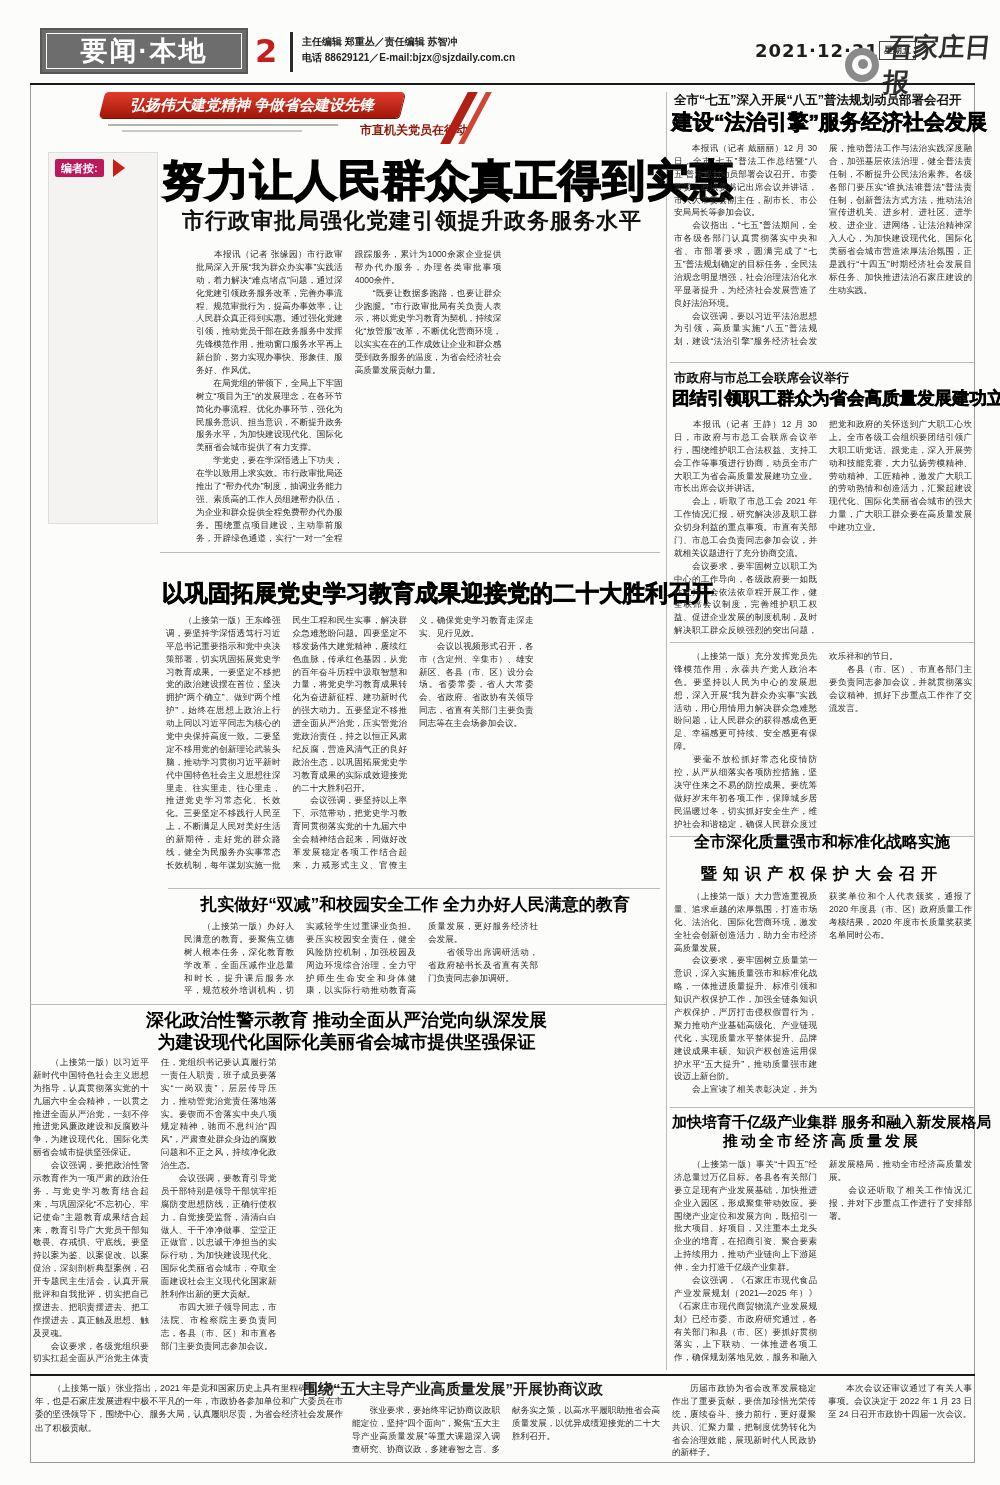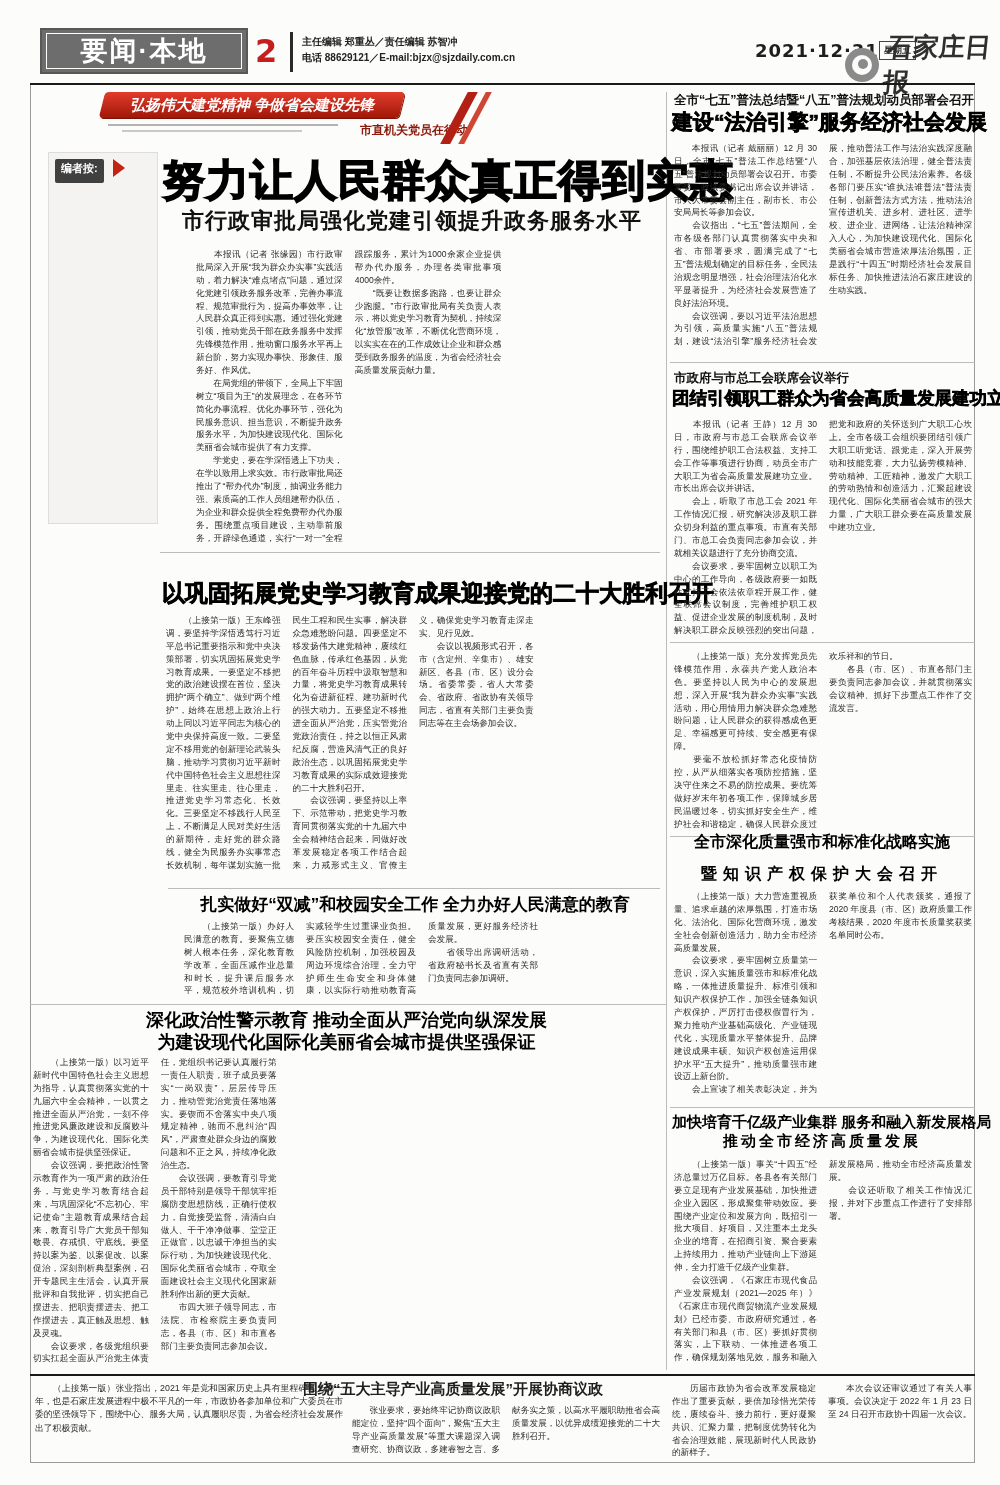--- a/index.html
+++ b/index.html
@@ -58,21 +58,21 @@
   .banner-sub { position:absolute; left:258px; top:30px; font-size:12px; font-weight:900; color:#8c1a0c; white-space:nowrap; }
   .banner-stripe { position:absolute; top:0; width:10px; height:52px; background:#b22015; transform:skewX(-28deg); }
   .banner-stripe.s1 { left:352px; }
   .banner-stripe.s2 { left:370px; width:6px; background:#cf4634; }
   
   .editor-note {
     position:absolute; left:48px; top:152px; width:110px; height:372px;
     background:#f4f3f1; border:1px solid #ddd; padding:30px 10px 8px 12px;
   }
   .editor-note-label {
-    position:absolute; left:6px; top:6px; height:24px; background:#404040; color:#fff;
+    position:absolute; left:6px; top:6px; height:18px; background:#be185d; color:#fff;
     font-size:11px; font-weight:900; padding:2px 6px; border-radius:2px;
   }
   .editor-note-arrow {
     position:absolute; left:64px; top:6px; width:0; height:0;
     border-top:9px solid transparent; border-bottom:9px solid transparent; border-left:12px solid #c42313;
   }
   .editor-note-body {
     color:#c0392b; font-size:8.5px; line-height:1.55; text-align:justify; white-space:pre-line;
     height:100%; overflow:hidden; font-weight:700;
   }
@@ -173,21 +173,21 @@
 
   <div class="rule" style="left:30px; top:1374px; width:945px; height:2px;"></div>
 
   <div class="col-body" style="left:35px; top:1382px; width:308px; height:78px; column-count:1; font-size:8.8px;">　　（上接第一版）张业指出，2021 年是党和国家历史上具有里程碑意义的一年，也是石家庄发展进程中极不平凡的一年，市政协各参加单位和广大委员在市委的坚强领导下，围绕中心、服务大局，认真履职尽责，为省会经济社会发展作出了积极贡献。
 　　张业强调，要始终牢记坚持党的领导，坚决拥护“两个确立”、增强“四个意识”、坚定“四个自信”、坚决做到“两个维护”，听党话、感党恩、跟党走。</div>
   <div class="bottom-headline" style="left:248px; top:1380px; width:410px;">围绕“五大主导产业高质量发展”开展协商议政</div>
   <div class="col-body" style="left:352px; top:1404px; width:308px; height:56px; column-count:2;">　　张业要求，要始终牢记协商议政职能定位，坚持“四个面向”，聚焦“五大主导产业高质量发展”等重大课题深入调查研究、协商议政，多建睿智之言、多献务实之策，以高水平履职助推省会高质量发展，以优异成绩迎接党的二十大胜利召开。</div>
   <div class="col-body" style="left:672px; top:1382px; width:300px; height:78px; column-count:2;">　　历届市政协为省会改革发展稳定作出了重要贡献，要倍加珍惜光荣传统，赓续奋斗、接力前行，更好凝聚共识、汇聚力量，把制度优势转化为省会治理效能，展现新时代人民政协的新样子。
 　　本次会议还审议通过了有关人事事项。会议决定于 2022 年 1 月 23 日至 24 日召开市政协十四届一次会议。</div>
 
-  <div class="kicker" style="left:674px; top:92px;">全市“七五”普法总结暨“八五”普法规划动员部署会召开</div>
+  <div class="kicker" style="left:674px; top:92px;">全市“七五”深入开展“八五”普法规划动员部署会召开</div>
   <div class="rc-headline" style="left:672px; top:108px; width:300px; font-size:21px; -webkit-text-stroke:0.7px #000; text-align:left;">建设“法治引擎”服务经济社会发展</div>
   <div class="col-body" style="left:674px; top:142px; width:298px; height:216px; column-count:2;">　　本报讯（记者 戴丽丽）12 月 30 日，全市“七五”普法工作总结暨“八五”普法规划动员部署会议召开。市委常委、政法委书记出席会议并讲话，市人大常委会副主任，副市长、市公安局局长等参加会议。
 　　会议指出，“七五”普法期间，全市各级各部门认真贯彻落实中央和省、市部署要求，圆满完成了“七五”普法规划确定的目标任务，全民法治观念明显增强，社会治理法治化水平显著提升，为经济社会发展营造了良好法治环境。
 　　会议强调，要以习近平法治思想为引领，高质量实施“八五”普法规划，建设“法治引擎”服务经济社会发展，推动普法工作与法治实践深度融合，加强基层依法治理，健全普法责任制，不断提升公民法治素养。各级各部门要压实“谁执法谁普法”普法责任制，创新普法方式方法，推动法治宣传进机关、进乡村、进社区、进学校、进企业、进网络，让法治精神深入人心，为加快建设现代化、国际化美丽省会城市营造浓厚法治氛围，正是践行“十四五”时期经济社会发展目标任务、加快推进法治石家庄建设的生动实践。</div>
 
   <div class="rule light" style="left:670px; top:362px; width:305px; height:1px;"></div>
 
   <div class="kicker" style="left:674px; top:370px;">市政府与市总工会联席会议举行</div>
   <div class="rc-headline" style="left:672px; top:386px; width:300px; font-size:17.5px; -webkit-text-stroke:0.6px #000; text-align:left;">团结引领职工群众为省会高质量发展建功立业</div>
   <div class="col-body" style="left:674px; top:418px; width:298px; height:220px; column-count:2;">　　本报讯（记者 王静）12 月 30 日，市政府与市总工会联席会议举行，围绕维护职工合法权益、支持工会工作等事项进行协商，动员全市广大职工为省会高质量发展建功立业。市长出席会议并讲话。

